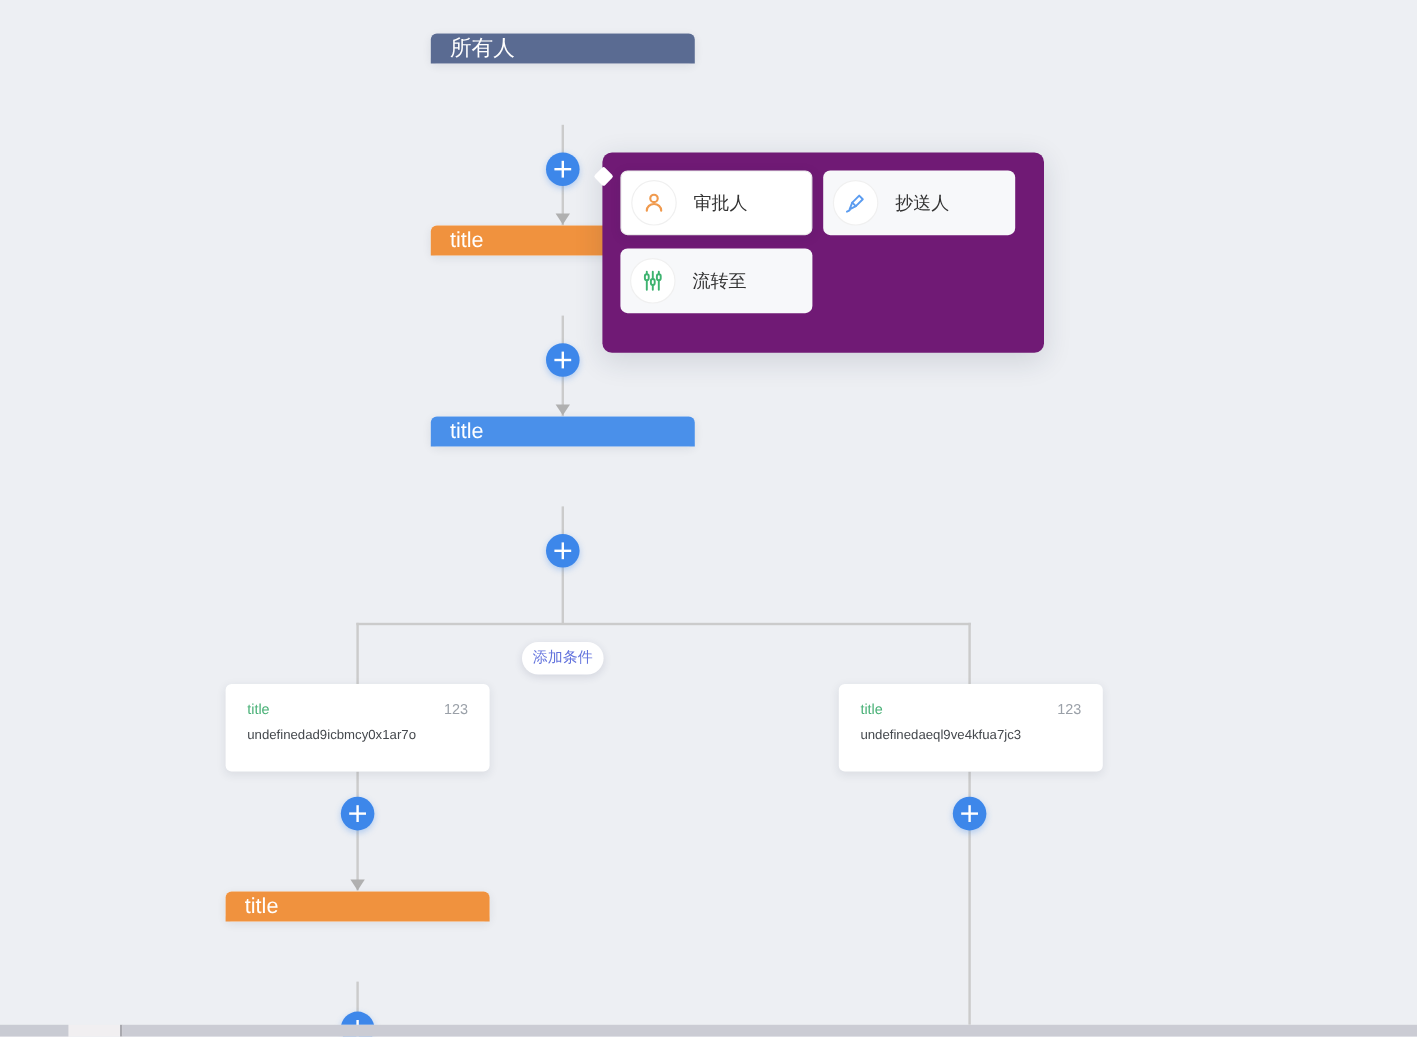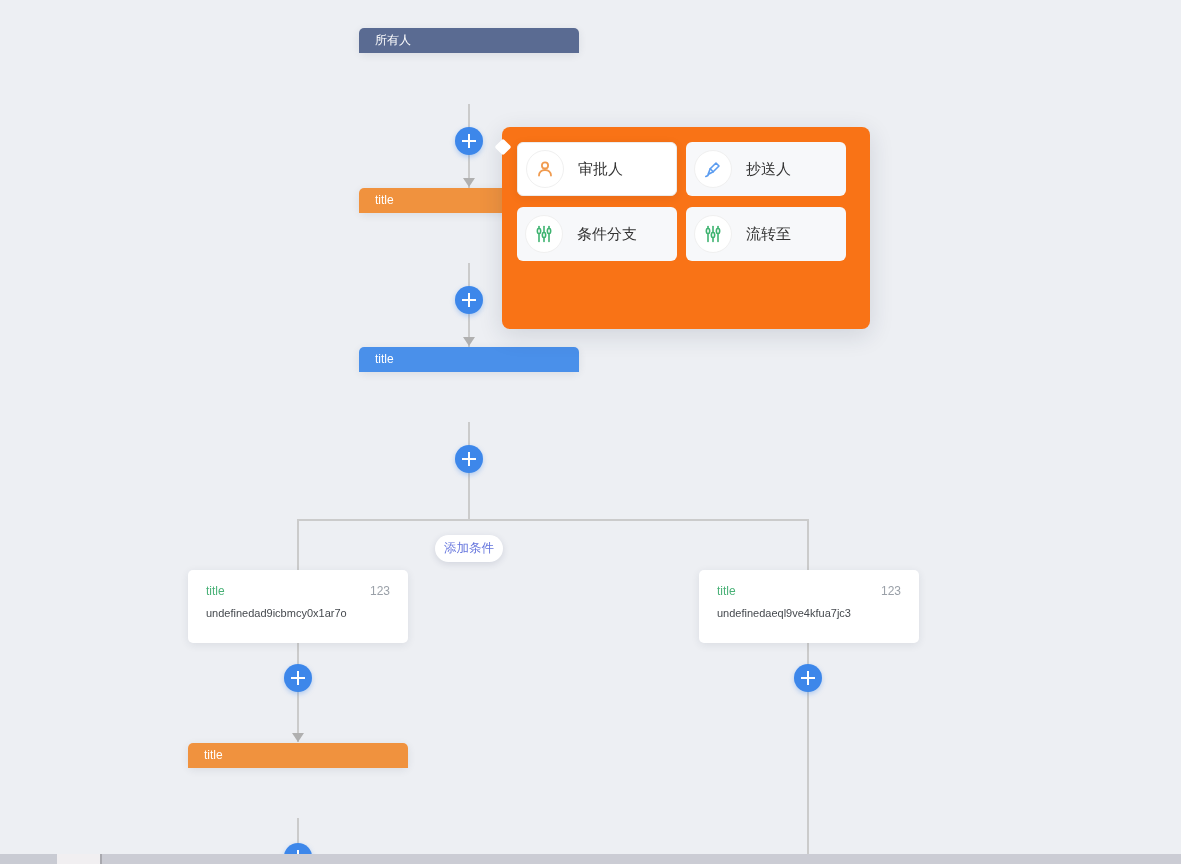--- a/index.html
+++ b/index.html
@@ -11,21 +11,21 @@
   .vline { position:absolute; width:2px; background:#cbcbcb; }
   .hline { position:absolute; height:2px; background:#cbcbcb; }
   .arrow-down { position:absolute; width:0; height:0;
     border-left:6px solid transparent; border-right:6px solid transparent;
     border-top:9px solid #b0b0b0; }
 
   
   .node { position:absolute; width:220px; background:#fff; border-radius:5px;
     box-shadow:0 2px 8px rgba(30,40,70,.09); z-index:2; cursor:pointer; }
   .node-header { height:25px; line-height:25px; padding:0 16px; color:#fff;
-    font-size:12px; border-radius:5px 5px 0 0; white-space:nowrap; overflow:hidden; }
+    font-size:18px; border-radius:5px 5px 0 0; white-space:nowrap; overflow:hidden; }
   .hdr-root { background:#5a6b92; }
   .hdr-orange { background:#f0923e; }
   .hdr-blue { background:#4a90ea; }
   .node-body { height:51px; line-height:51px; padding:0 16px; font-size:14px;
     color:#666; white-space:nowrap; overflow:hidden; border-radius:0 0 5px 5px; }
 
   
   .cond-node { position:absolute; width:220px; height:73px; background:#fff;
     border-radius:5px; box-shadow:0 2px 8px rgba(30,40,70,.09); padding:14px 18px 0 18px;
     z-index:2; cursor:pointer; }
@@ -42,22 +42,22 @@
   .plus-btn::before { width:14px; height:2px; left:7px; top:13px; }
   .plus-btn::after  { width:2px; height:14px; left:13px; top:7px; }
 
   
   .add-cond { position:absolute; left:469px; top:508px; transform:translateX(-50%);
     height:27px; line-height:27px; padding:0 9px; background:#fff; border-radius:14px;
     font-size:12.5px; color:#6474dd; box-shadow:0 2px 7px rgba(40,50,90,.14);
     z-index:4; cursor:pointer; white-space:nowrap;margin-top:27px; }
 
   
-  .popover { position:absolute; left:502px; top:127px; width:368px; height:202px;
-    background:#f97316; border-radius:8px; box-shadow:0 6px 24px rgba(30,40,70,.14);
+  .popover { position:absolute; left:502px; top:127px; width:368px; height:167px;
+    background:#701a75; border-radius:8px; box-shadow:0 6px 24px rgba(30,40,70,.14);
     z-index:10; padding:15px 24px 20px 15px; }
   .popover::before { content:""; position:absolute; left:-5px; top:14px; width:12px;
     height:12px; background:#fff; transform:rotate(45deg); border-radius:2px; }
   .pop-grid { display:grid; grid-template-columns:160px 160px; grid-template-rows:54px 54px;
     gap:11px 9px; }
   .pop-item { display:flex; align-items:center; background:#f7f8fa; border-radius:6px;
     cursor:pointer; }
   .pop-item.active { background:#fff; border:1px solid #ececec;
     box-shadow:0 2px 10px rgba(30,40,70,.08); }
   .pop-icon-circle { width:38px; height:38px; border-radius:50%; background:#fff;
@@ -153,33 +153,20 @@
         <span class="pop-icon-circle">
           <svg width="20" height="20" viewBox="0 0 20 20" fill="none" stroke="#5b9cf0" stroke-width="1.6" stroke-linejoin="round" stroke-linecap="round">
             <path d="M5 15.5 L7.2 9.8 L13 4 L16 7 L10.2 12.8 L5 15.5 Z"></path>
             <path d="M7.2 9.8 L10.2 12.8"></path>
             <path d="M2.8 17.4 L5 16.4"></path>
           </svg>
         </span>
         <span class="pop-label">抄送人</span>
       </div>
 
-      <div class="pop-item">
-        <span class="pop-icon-circle">
-          <svg width="20" height="20" viewBox="0 0 20 20" fill="none" stroke="#3eb370" stroke-width="1.6" stroke-linecap="round">
-            <line x1="5" y1="2.5" x2="5" y2="17.5"></line>
-            <line x1="10" y1="2.5" x2="10" y2="17.5"></line>
-            <line x1="15" y1="2.5" x2="15" y2="17.5"></line>
-            <rect x="3.4" y="4.5" width="3.2" height="5" rx="1.6" fill="#fff"></rect>
-            <rect x="8.4" y="8.5" width="3.2" height="5" rx="1.6" fill="#fff"></rect>
-            <rect x="13.4" y="4.5" width="3.2" height="5" rx="1.6" fill="#fff"></rect>
-          </svg>
-        </span>
-        <span class="pop-label">条件分支</span>
-      </div>
 
       <div class="pop-item">
         <span class="pop-icon-circle">
           <svg width="20" height="20" viewBox="0 0 20 20" fill="none" stroke="#3eb370" stroke-width="1.6" stroke-linecap="round">
             <line x1="5" y1="2.5" x2="5" y2="17.5"></line>
             <line x1="10" y1="2.5" x2="10" y2="17.5"></line>
             <line x1="15" y1="2.5" x2="15" y2="17.5"></line>
             <rect x="3.4" y="4.5" width="3.2" height="5" rx="1.6" fill="#fff"></rect>
             <rect x="8.4" y="8.5" width="3.2" height="5" rx="1.6" fill="#fff"></rect>
             <rect x="13.4" y="4.5" width="3.2" height="5" rx="1.6" fill="#fff"></rect>

